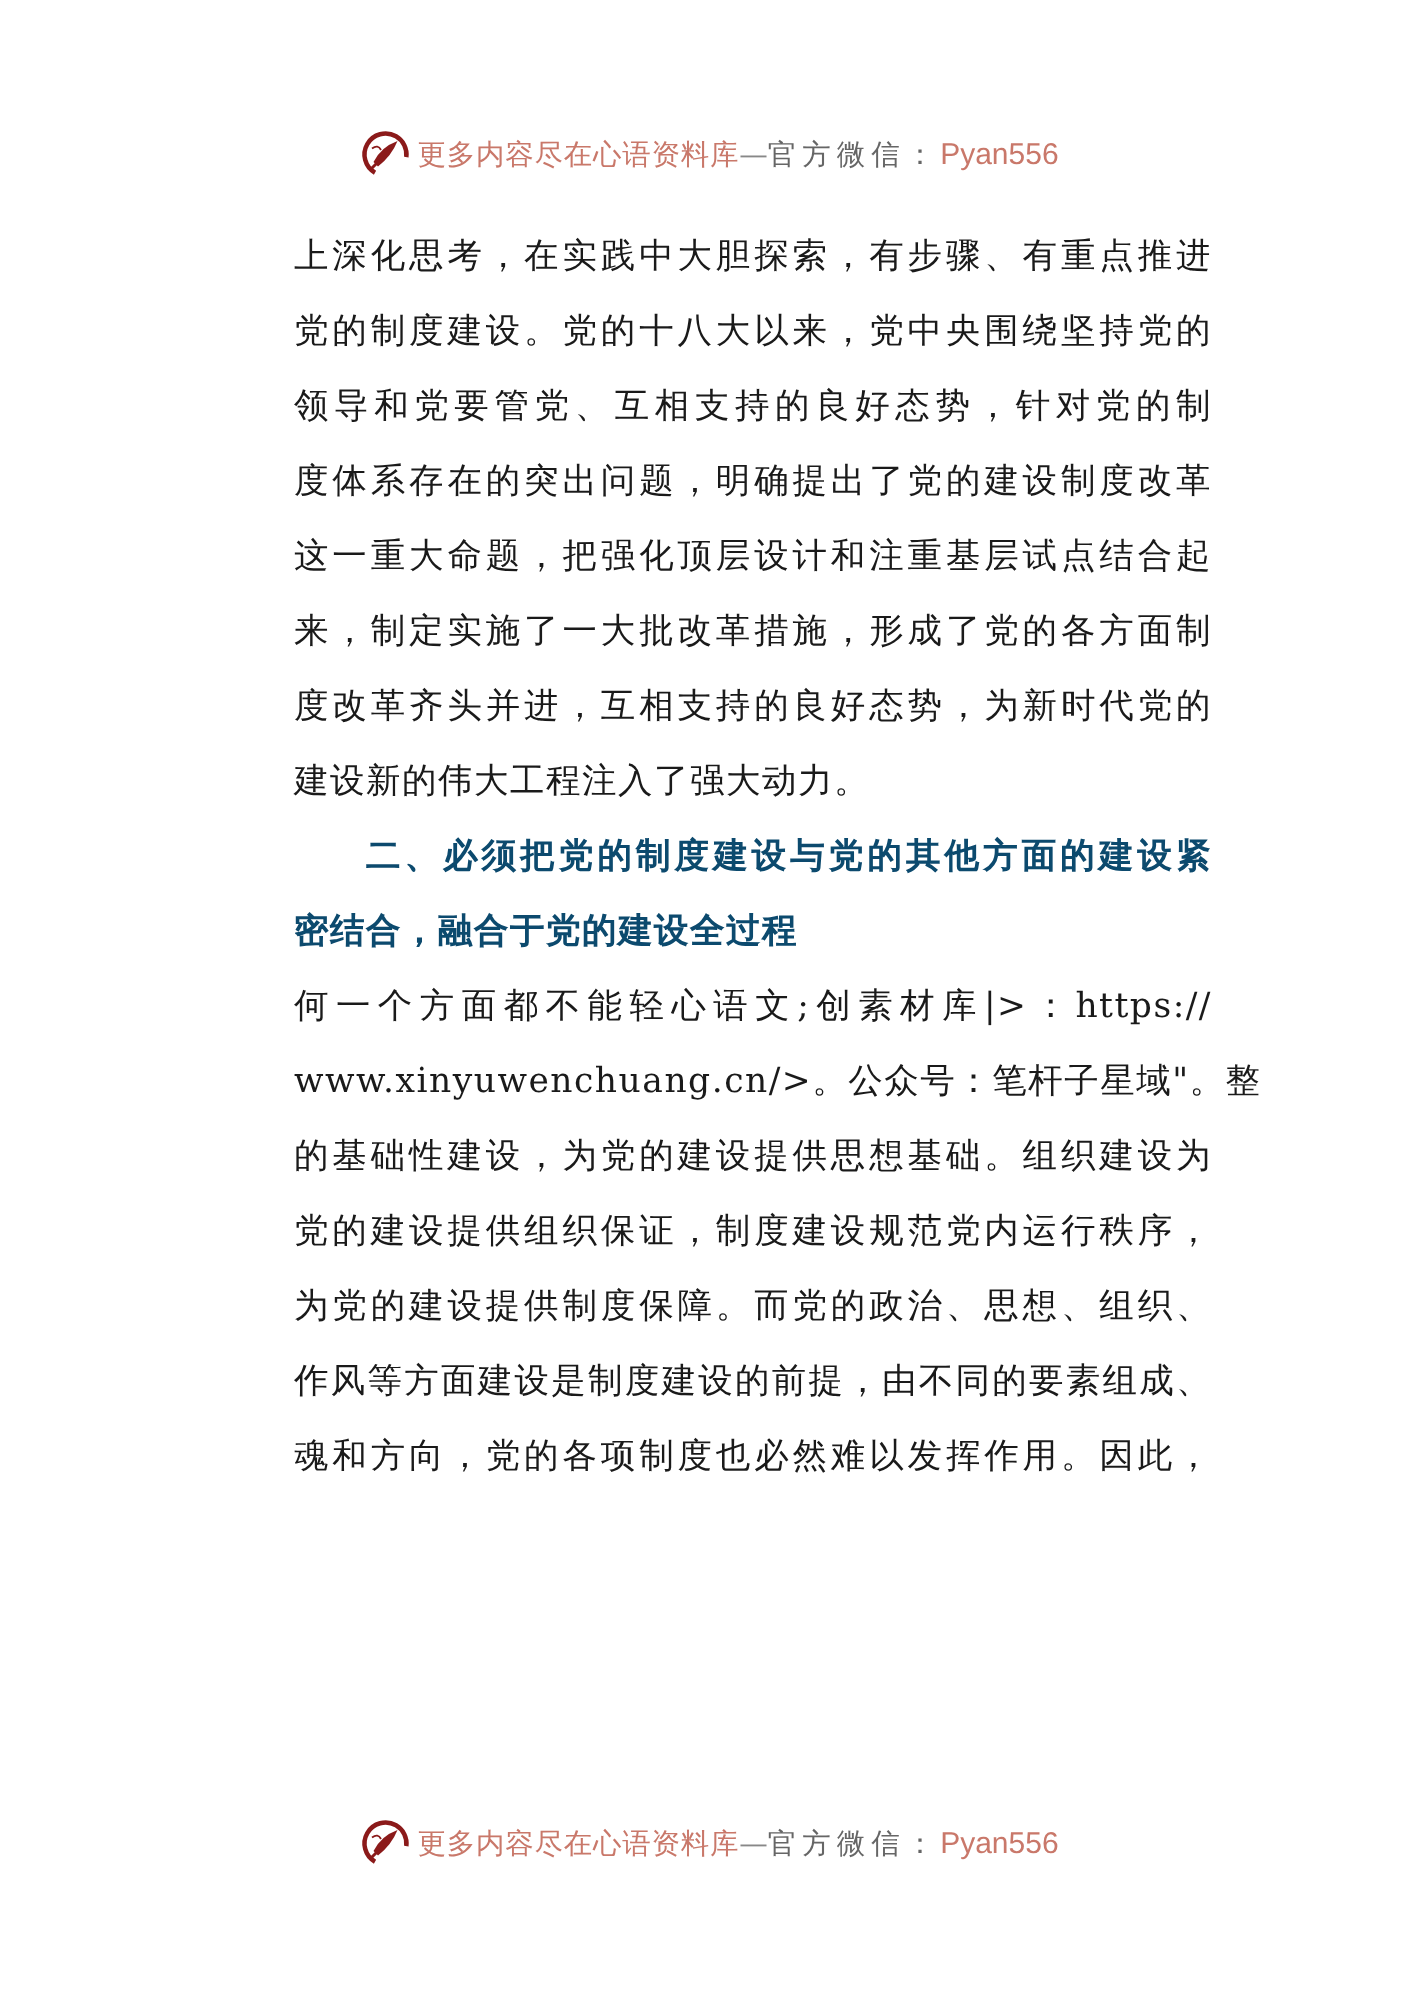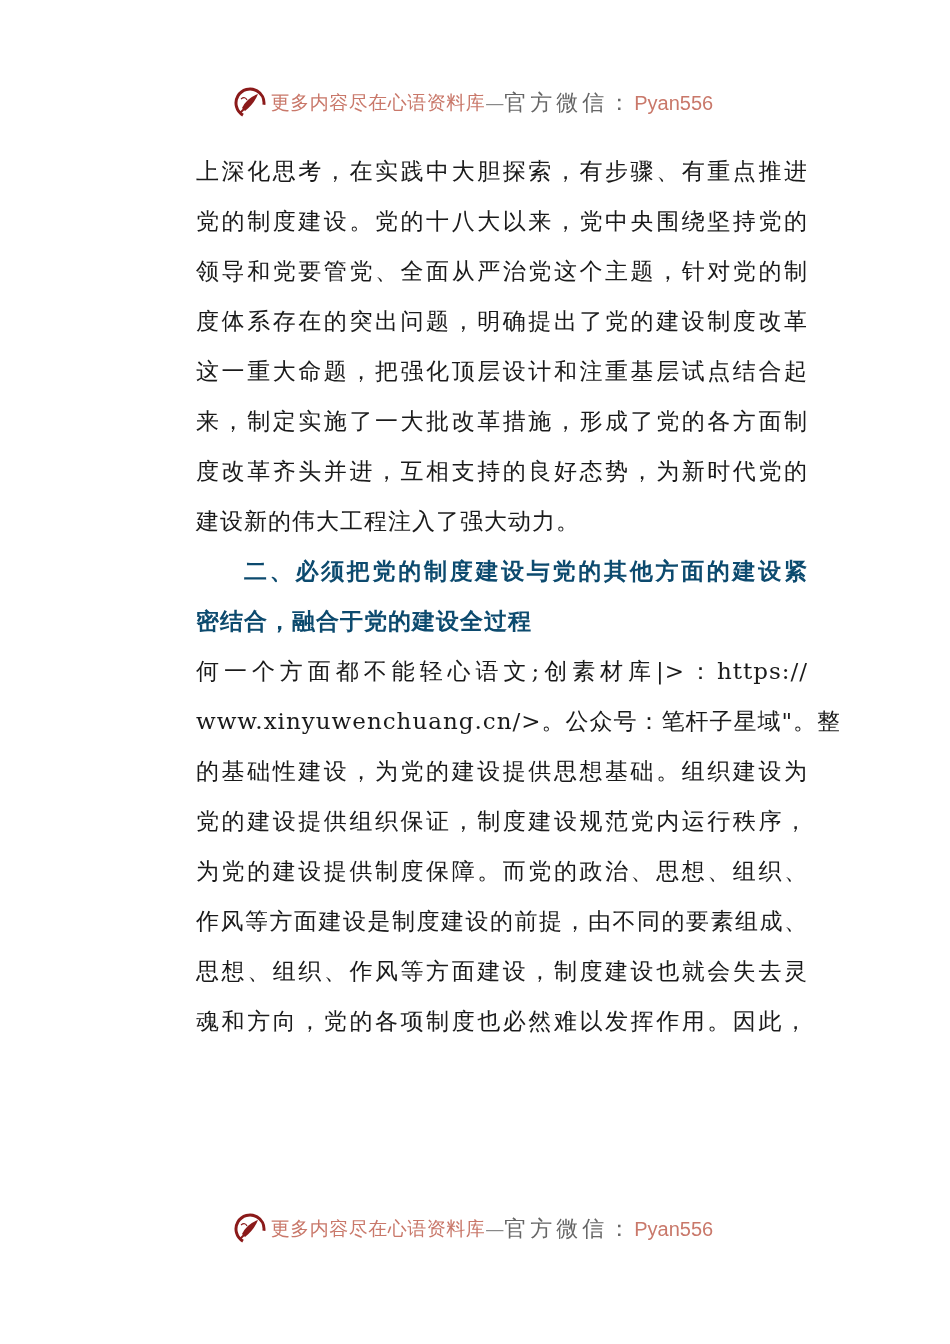--- a/index.html
+++ b/index.html
@@ -6,21 +6,21 @@
   body { width: 950px; height: 1344px; position: relative; overflow: hidden;
          font-family: "DejaVu Serif", "Liberation Serif", serif; color: #1a1a1a; }
   .banner { position: absolute; left: 0; width: 946px; height: 40px;
             display: flex; align-items: center; justify-content: center; }
   .banner-top { top: 83px; }
   .banner-bottom { top: 1209px; }
   .banner-inner { display: flex; align-items: center; }
   .logo { width: 34px; height: 34px; margin-right: 4px; }
   .banner-cn { font-family: "DejaVu Serif", serif; font-size: 19px; color: #c9786a; letter-spacing: 0.5px; }
   .banner-dash { color: #888; font-size: 19px; }
-  .banner-wx { font-family: "DejaVu Serif", serif; font-size: 22px; color: #666; letter-spacing: 4px; }
+  .banner-wx { font-family: "DejaVu Serif", serif; font-size: 19px; color: #666; letter-spacing: 4px; }
   .banner-id { font-family: "Liberation Sans", sans-serif; font-size: 20px; color: #c9786a; }
   .content { position: absolute; left: 196px; top: 146px; width: 612px; }
   .line { height: 50px; line-height: 50px; font-size: 23px; white-space: nowrap;
           text-align: justify; text-align-last: justify; letter-spacing: 1px; }
   .line.last { text-align-last: left; }
   .indent { padding-left: 48px; }
   .heading { color: #0c4a6e; font-family: "DejaVu Sans", "Liberation Sans", sans-serif; font-weight: bold; font-size: 23px; }
 </style>
 </head>
 <body>
@@ -36,37 +36,36 @@
     <span class="banner-cn">更多内容尽在心语资料库</span>
     <span class="banner-dash">—</span>
     <span class="banner-wx">官方微信：</span>
     <span class="banner-id">Pyan556</span>
   </div>
 </div>
 
 <div class="content">
   <div class="line">上深化思考，在实践中大胆探索，有步骤、有重点推进</div>
   <div class="line">党的制度建设。党的十八大以来，党中央围绕坚持党的</div>
-  <div class="line">领导和党要管党、全面从严治党这个主题，针对党的制</div>
+  <div class="line">领导和党要管党、互相支持的良好态势，针对党的制</div>
   <div class="line">度体系存在的突出问题，明确提出了党的建设制度改革</div>
   <div class="line">这一重大命题，把强化顶层设计和注重基层试点结合起</div>
   <div class="line">来，制定实施了一大批改革措施，形成了党的各方面制</div>
   <div class="line">度改革齐头并进，互相支持的良好态势，为新时代党的</div>
   <div class="line last">建设新的伟大工程注入了强大动力。</div>
 
   <div class="line heading indent">二、必须把党的制度建设与党的其他方面的建设紧</div>
   <div class="line heading last">密结合，融合于党的建设全过程</div>
 
   <div class="line">何一个方面都不能轻心语文;创素材库|&gt;：https://</div>
   <div class="line latin-mix">www.xinyuwenchuang.cn/&gt;。公众号：笔杆子星域"。整</div>
   <div class="line">的基础性建设，为党的建设提供思想基础。组织建设为</div>
   <div class="line">党的建设提供组织保证，制度建设规范党内运行秩序，</div>
   <div class="line">为党的建设提供制度保障。而党的政治、思想、组织、</div>
   <div class="line">作风等方面建设是制度建设的前提，由不同的要素组成、</div>
-  <div class="line">思想、组织、作风等方面建设，制度建设也就会失去灵</div>
   <div class="line">魂和方向，党的各项制度也必然难以发挥作用。因此，</div>
 </div>
 
 <div class="banner banner-bottom">
   <div class="banner-inner">
     <svg class="logo" viewBox="0 0 34 34">
       <circle cx="17" cy="17" r="14" fill="none" stroke="#8b1a1a" stroke-width="3" stroke-dasharray="60 28" transform="rotate(120 17 17)"></circle>
       <path d="M9 22 Q14 12 25 8 Q21 18 12 25 Z" fill="#8b1a1a"></path>
       <path d="M7 27 L13 21" stroke="#8b1a1a" stroke-width="2"></path>
       <path d="M8 13 Q12 10 14 14" fill="none" stroke="#8b1a1a" stroke-width="1.2"></path>

